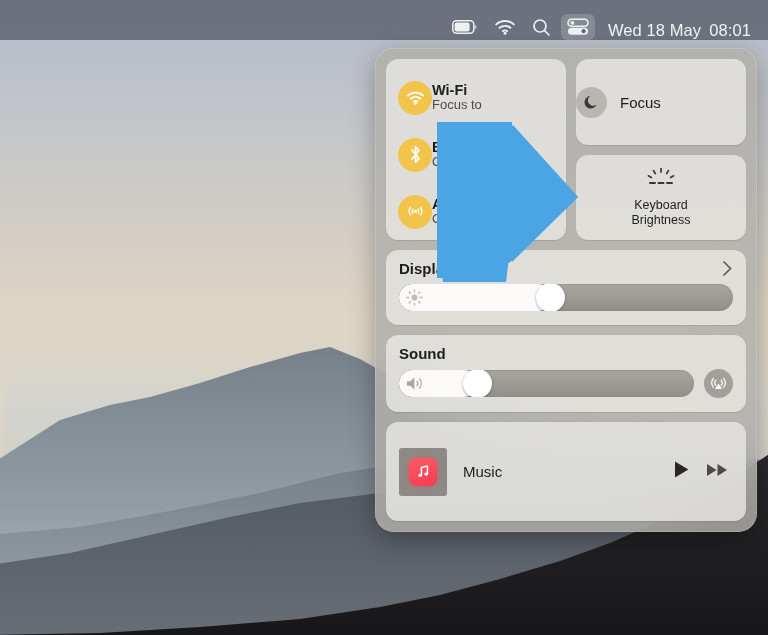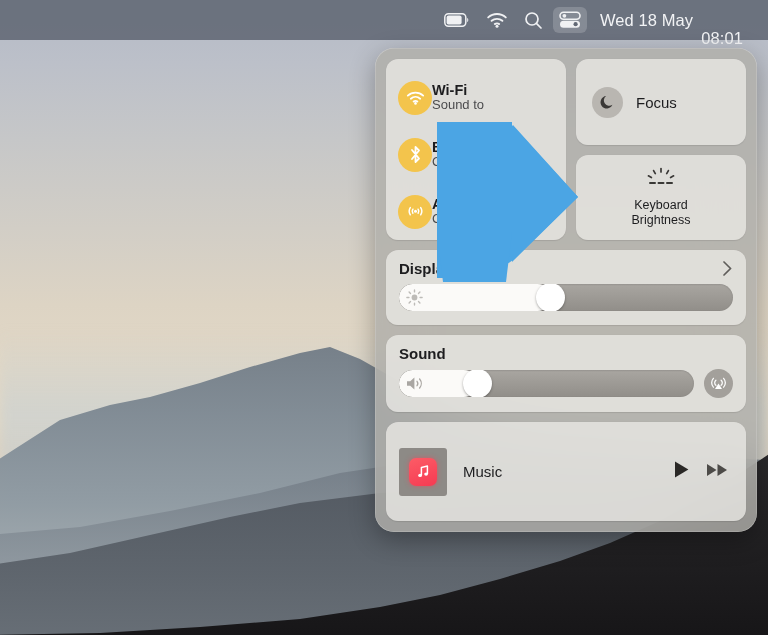--- a/index.html
+++ b/index.html
@@ -50,23 +50,23 @@
     bottom: 0;
   }
 
   
   .menubar {
     position: absolute;
     top: 0; left: 0; right: 0;
     height: 40px;
     background: rgba(97,104,116,0.88);
     display: flex;
-    align-items: center;
+    align-items: flex-end;
     justify-content: flex-end;
-    padding-right: 22px;
+    padding-right: 14px;
     box-sizing: border-box;
     color: #f4f5f7;
   }
   .mb-item {
     display: flex;
     align-items: center;
     justify-content: center;
     height: 26px;
     margin-left: 4px;
     padding: 0 6px;
@@ -153,21 +153,21 @@
   .right-col {
     flex: 1;
     display: flex;
     flex-direction: column;
     gap: 10px;
   }
   .focus-module {
     height: 86px;
     display: flex;
     align-items: center;
-    padding-left: 16px;
+    padding-left: 0;
     gap: 13px;
   }
   .focus-icon {
     width: 31px; height: 31px;
     border-radius: 50%;
     background: #b9b6b1;
     display: flex; align-items: center; justify-content: center;
     flex: none;
   }
   .focus-label {
@@ -382,21 +382,21 @@
               <g fill="none" stroke="#ffffff" stroke-width="1.8" stroke-linecap="round">
                 <path d="M1.8 4.6 A11.4 11.4 0 0 1 17.2 4.6"></path>
                 <path d="M4.8 7.7 A7.2 7.2 0 0 1 14.2 7.7"></path>
                 <path d="M7.6 10.6 A3.3 3.3 0 0 1 11.4 10.6"></path>
               </g>
               <circle cx="9.5" cy="12.4" r="1.3" fill="#ffffff"></circle>
             </svg>
           </div>
           <div class="conn-text">
             <span class="conn-title">Wi-Fi</span>
-            <span class="conn-sub">Sound to</span>
+            <span class="conn-sub">Focus to</span>
           </div>
         </div>
 
         <div class="conn-row">
           <div class="conn-icon">
             <svg width="13" height="19" viewBox="0 0 13 19">
               <path d="M3 5 L10 13.5 L6.5 17 L6.5 2 L10 5.5 L3 14" fill="none" stroke="#ffffff" stroke-width="1.8" stroke-linecap="round" stroke-linejoin="round"></path>
             </svg>
           </div>
           <div class="conn-text">

